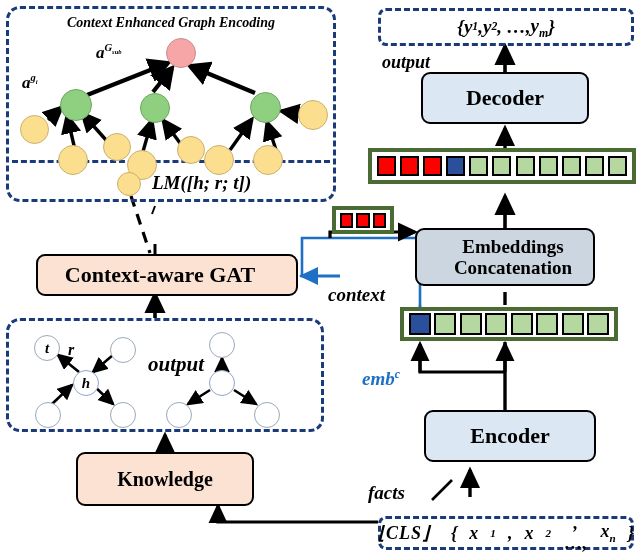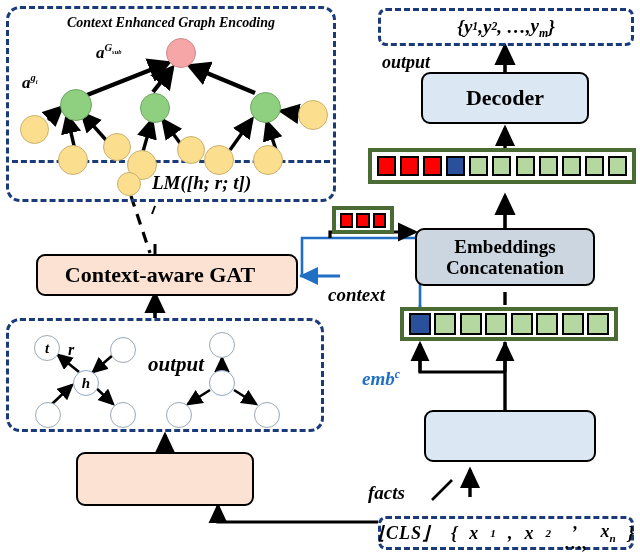--- a/index.html
+++ b/index.html
@@ -158,20 +158,21 @@
   <div class="node" style="left:35px;top:402px;width:26px;height:26px;background:#fff;border:1.6px solid #9aa9b8;"></div>
   <div class="node" style="left:110px;top:402px;width:26px;height:26px;background:#fff;border:1.6px solid #9aa9b8;"></div>
 
   <div class="node" style="left:209px;top:370px;width:26px;height:26px;background:#fff;border:1.6px solid #8fa6c9;"></div>
   <div class="node" style="left:209px;top:332px;width:26px;height:26px;background:#fff;border:1.6px solid #9aa9b8;"></div>
   <div class="node" style="left:166px;top:402px;width:26px;height:26px;background:#fff;border:1.6px solid #9aa9b8;"></div>
   <div class="node" style="left:254px;top:402px;width:26px;height:26px;background:#fff;border:1.6px solid #9aa9b8;"></div>
 
   <div class="rbox" style="left:76px;top:452px;width:178px;height:54px;background:#fbe2d3;"></div>
   <div class="boxtxt" style="left:76px;top:452px;width:178px;height:54px;font-size:20px;flex-direction:column;">
+    <span>Knowledge</span>
   </div>
 
   <div class="dashbox" style="left:378px;top:8px;width:256px;height:38px;border-radius:8px;"></div>
   <div class="boxtxt" style="left:378px;top:8px;width:256px;height:38px;font-size:19px;font-style:italic;">{<i>y</i><sub>1</sub>, <i>y</i><sub>2</sub>, …, <i>y<sub>m</sub></i>}</div>
   <div class="lbl" style="left:382px;top:52px;font-size:18px;">output</div>
 
   <div class="rbox" style="left:421px;top:72px;width:168px;height:52px;background:#dbe7f3;"></div>
   <div class="boxtxt" style="left:421px;top:72px;width:168px;height:52px;font-size:22px;">Decoder</div>
 
   <div class="seqbox" style="left: 368px; top: 148px; width: 268px; height: 36px; padding: 0px 5px; gap: 2px; justify-content: space-between;">
@@ -182,21 +183,21 @@
       <span class="cell" style="width: 19px; height: 20px; background: rgb(181, 215, 160);"></span>
       <span class="cell" style="width: 19px; height: 20px; background: rgb(181, 215, 160);"></span>
       <span class="cell" style="width: 19px; height: 20px; background: rgb(181, 215, 160);"></span>
       <span class="cell" style="width: 19px; height: 20px; background: rgb(181, 215, 160);"></span>
       <span class="cell" style="width: 19px; height: 20px; background: rgb(181, 215, 160);"></span>
       <span class="cell" style="width: 19px; height: 20px; background: rgb(181, 215, 160);"></span>
       <span class="cell" style="width: 19px; height: 20px; background: rgb(181, 215, 160);"></span>
     </div>
 
   <div class="rbox" style="left:415px;top:228px;width:180px;height:58px;background:#ccd6e0;"></div>
-  <div class="boxtxt" style="left:415px;top:228px;width:180px;height:58px;font-size:19px;flex-direction:column;">
+  <div class="boxtxt" style="left:415px;top:228px;width:180px;height:58px;font-size:19px;flex-direction:column;padding-left:8px;">
     <span>Embeddings</span>
     <span>Concatenation</span>
   </div>
 
   <div class="seqbox" style="left: 332px; top: 206px; width: 62px; height: 28px; padding: 0px 4px; gap: 3px; justify-content: space-between;">
       <span class="cell" style="width: 14px; height: 15px; background: rgb(255, 0, 0);"></span>
       <span class="cell" style="width: 14px; height: 15px; background: rgb(255, 0, 0);"></span>
       <span class="cell" style="width: 14px; height: 15px; background: rgb(255, 0, 0);"></span>
     </div>
   <div class="lbl" style="left:328px;top:284px;font-size:19px;">context</div>
@@ -208,18 +209,19 @@
       <span class="cell" style="width: 22px; height: 22px; background: rgb(181, 215, 160);"></span>
       <span class="cell" style="width: 22px; height: 22px; background: rgb(181, 215, 160);"></span>
       <span class="cell" style="width: 22px; height: 22px; background: rgb(181, 215, 160);"></span>
       <span class="cell" style="width: 22px; height: 22px; background: rgb(181, 215, 160);"></span>
       <span class="cell" style="width: 22px; height: 22px; background: rgb(181, 215, 160);"></span>
     </div>
 
   <div class="lbl" style="left:362px;top:368px;font-size:19px;color:#1f6fc4;">emb<sup>c</sup></div>
 
   <div class="rbox" style="left:424px;top:410px;width:172px;height:52px;background:#dbe7f3;"></div>
+  <div class="boxtxt" style="left:424px;top:410px;width:172px;height:52px;font-size:22px;">Encoder</div>
 
   <div class="lbl" style="left:368px;top:482px;font-size:19px;">facts</div>
   <div class="dashbox" style="left:378px;top:516px;width:256px;height:34px;border-radius:8px;"></div>
   <div class="boxtxt" style="left:378px;top:516px;width:256px;height:34px;font-size:18px;font-style:italic;gap:12px;"><span style="letter-spacing:1px">⌊<b>CLS</b>⌋</span>&nbsp;&nbsp;{<i>x</i><sub>1</sub>, <i>x</i><sub>2</sub>, …, <i>x<sub>n</sub></i>}</div>
 
 </div>
 
 </body></html>

